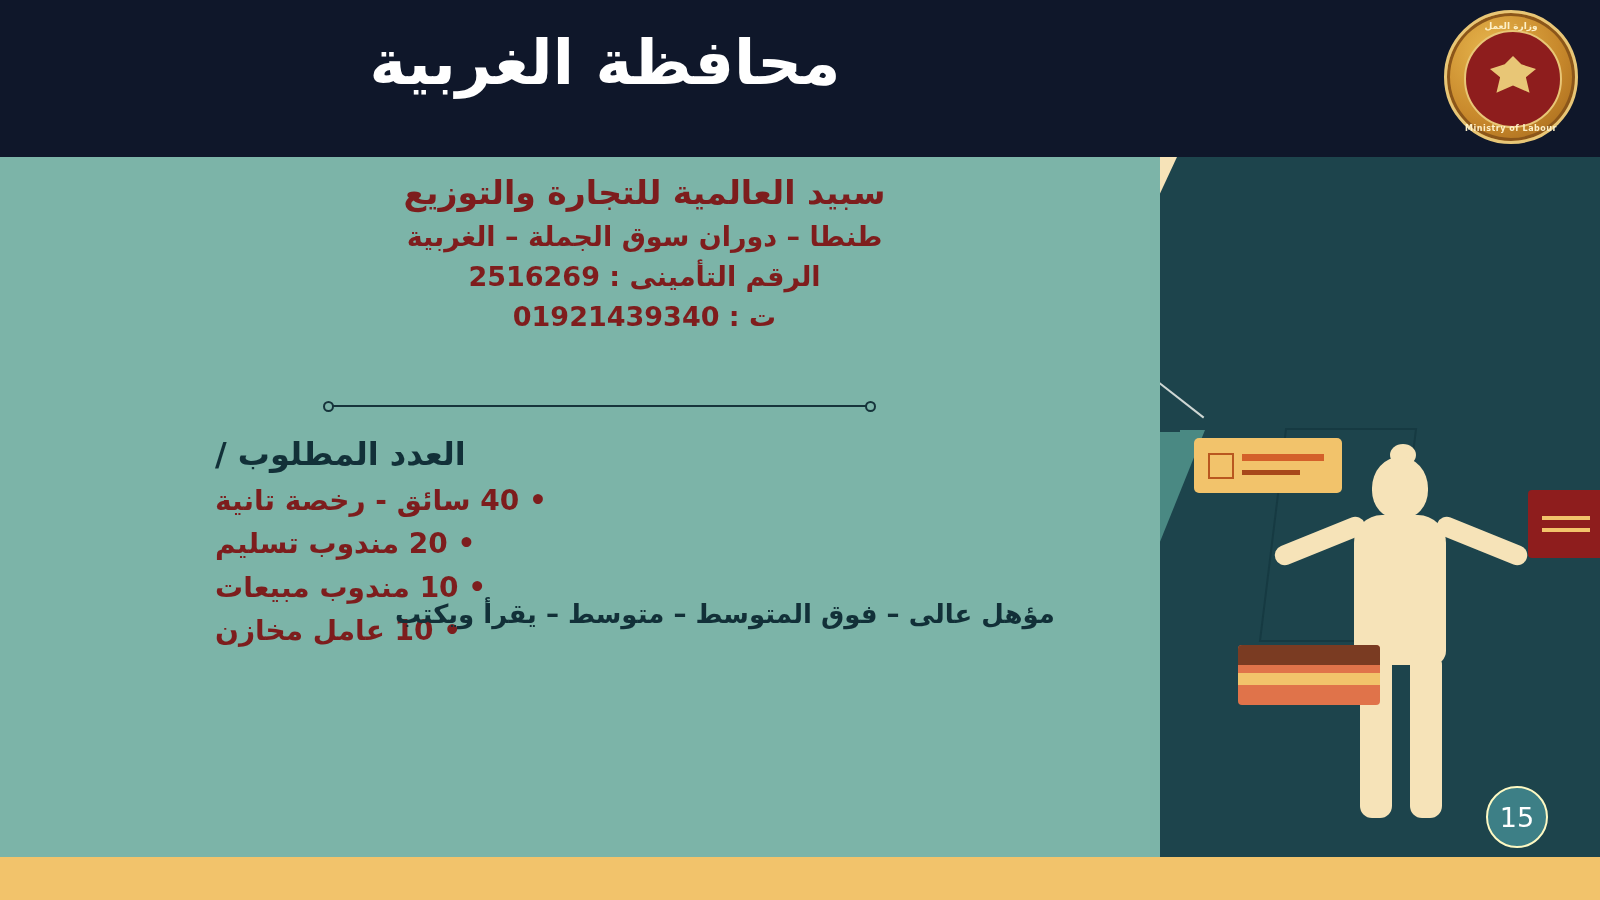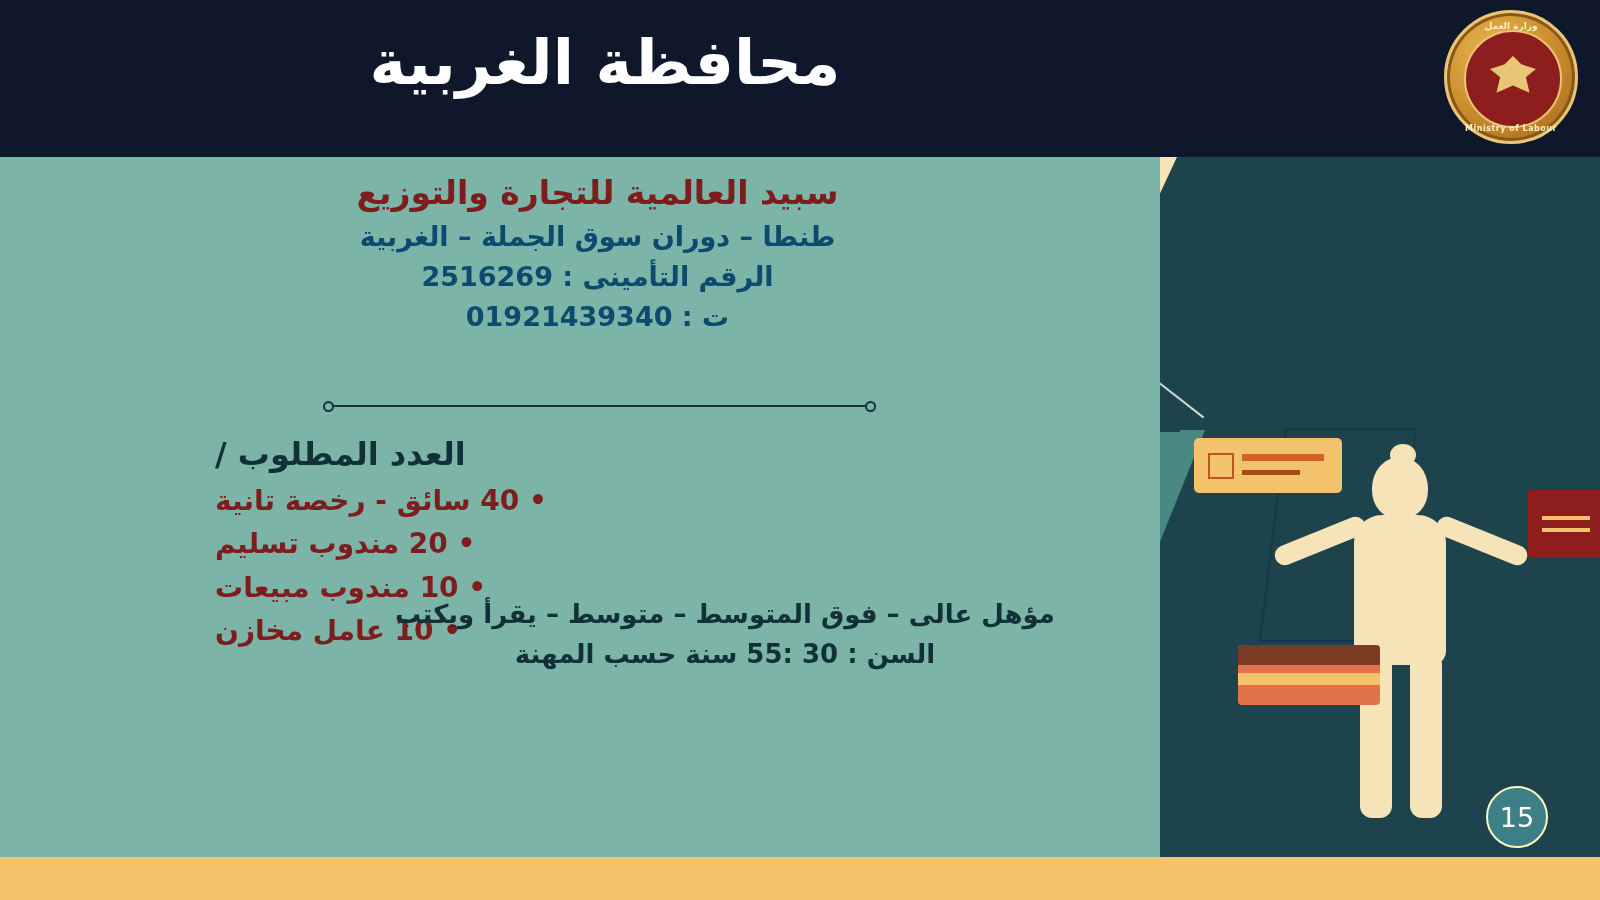--- a/index.html
+++ b/index.html
@@ -358,32 +358,33 @@
     direction: rtl;
   }
 
   .company-block {
     position: absolute;
     top: 12px;
     left: 0;
     width: 1195px;
     text-align: center;
     color: #163a42;
+    padding-left: 47px;
   }
   .company-name {
     color: #7d1d1d;
     font-size: 33px;
     font-weight: bold;
     line-height: 1.45;
   }
   .company-line {
     font-size: 27px;
     font-weight: bold;
     line-height: 1.48;
-    color: #0c4a6e;
+    color: #7f1d1d;
   }
 
   .divider {
     position: absolute;
     top: 244px;
     left: 323px;
     width: 553px;
     height: 10px;
   }
   .divider .bar {
@@ -532,21 +533,20 @@
       <ul class="needs-list">
         <li>40 سائق - رخصة تانية</li>
         <li>20 مندوب تسليم</li>
         <li>10 مندوب مبيعات</li>
         <li>10 عامل مخازن</li>
       </ul>
     </div>
 
     <div class="terms-block">
       <div class="terms-line">مؤهل عالى – فوق المتوسط – متوسط – يقرأ ويكتب</div>
-      <div class="terms-line">السن : 30 :55 سنة حسب المهنة</div>
     </div>
 
   </div>
 
   <div class="page-badge">15</div>
 
   <div class="footer-bar"></div>
 
 </div>
 

